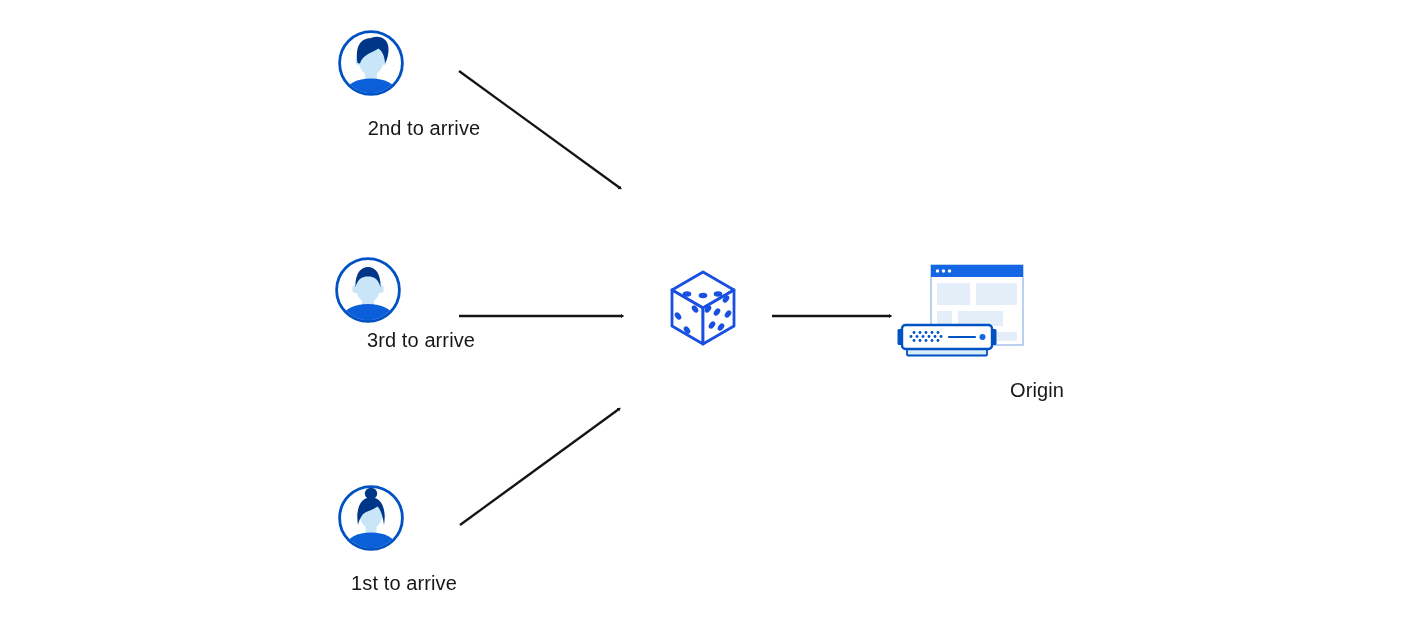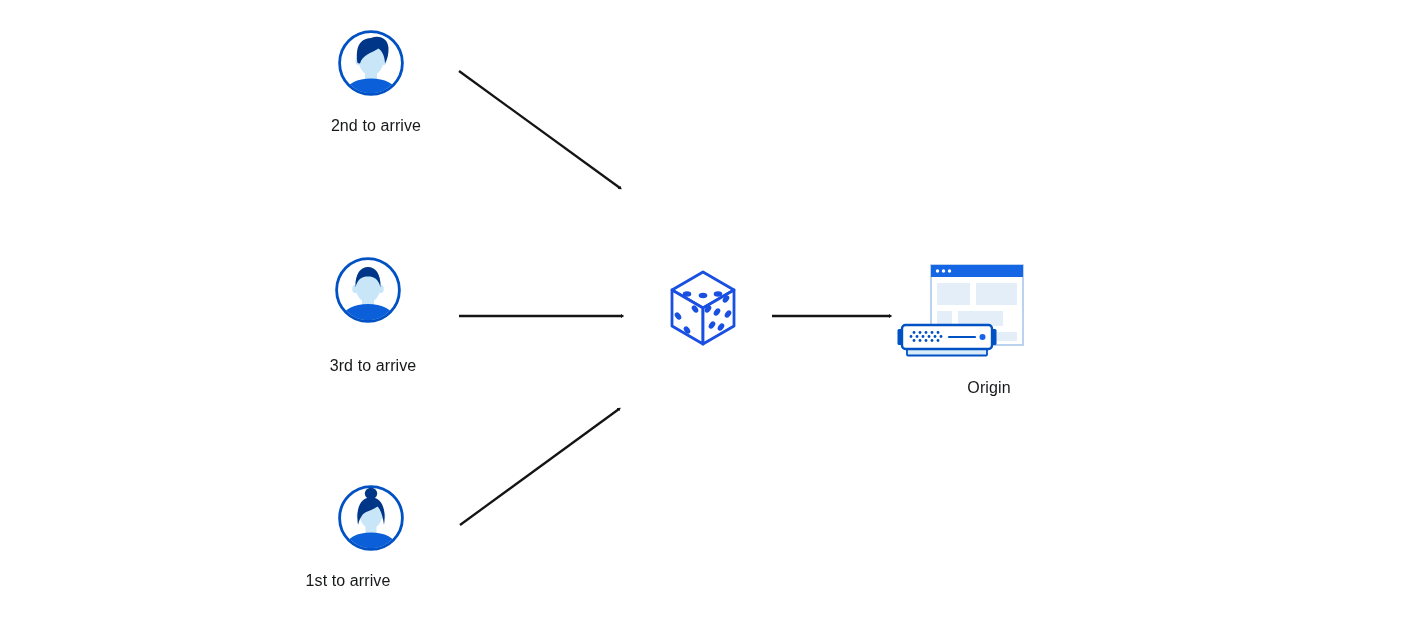--- a/index.html
+++ b/index.html
@@ -3,21 +3,21 @@
 <meta charset="utf-8">
 <style>
   html,body{margin:0;padding:0;background:#ffffff;}
   .canvas{
     position:relative;width:1405px;height:633px;background:#ffffff;
     font-family:"Liberation Sans",sans-serif;overflow:hidden;
   }
   .abs{position:absolute;}
   .node-label{
     position:absolute;transform:translateX(-50%);
-    font-size:16px;color:#17181a;white-space:nowrap;letter-spacing:.1px;
+    font-size:20px;color:#17181a;white-space:nowrap;letter-spacing:.1px;margin-left:48px;
   }
   svg{display:block;}
   
   .stroke-accent{stroke:var(--accent);}
   .fill-accent{fill:var(--accent);}
   .fill-hair{fill:var(--hair);}
   .fill-skin{fill:var(--skin);}
   .fill-shirt{fill:var(--shirt);}
   .fill-white{fill:#ffffff;}
   .stroke-dice{stroke:var(--dice);fill:#ffffff;stroke-width:2.8;stroke-linejoin:round;}
@@ -77,42 +77,42 @@
       <g clip-path="url(#c2)">
         <rect x="28" y="37" width="12" height="14" class="fill-skin"></rect>
         <ellipse cx="20.8" cy="33" rx="2.5" ry="3.9" class="fill-skin"></ellipse>
         <ellipse cx="47.2" cy="33" rx="2.5" ry="3.9" class="fill-skin"></ellipse>
         <path d="M34,14.5 C43,14.5 47.5,22 47,30.5 C46.4,39 41,46.5 34,46.5 C27,46.5 21.6,39 21,30.5 C20.5,22 25,14.5 34,14.5 Z" class="fill-skin"></path>
         <path d="M21.5,31.5 C21,17 27,11 34,11 C41,11 47,17 46.5,31.5 C44.5,23 40,20.5 34,20.5 C28,20.5 23.5,23 21.5,31.5 Z" class="fill-hair"></path>
         <path d="M5,68 C7,53.5 19,48 34,48 C49,48 61,53.5 63,68 Z" class="fill-shirt"></path>
       </g>
     </svg>
   </div>
-  <div class="node-label" style="left:373px;top:357px;">3rd to arrive</div>
+  <div class="node-label" style="left:373px;top:329px;">3rd to arrive</div>
 
   <div class="abs" style="left:337px;top:484px;">
     <svg width="68" height="68" viewBox="0 0 68 68">
       <defs>
           <clipPath id="c3">
             <circle cx="34" cy="34" r="30.2"></circle>
           </clipPath>
         </defs>
       <circle cx="34" cy="34" r="31.4" class="fill-white stroke-accent" stroke-width="2.8"></circle>
       <g clip-path="url(#c3)">
         <ellipse cx="34" cy="9.5" rx="6.2" ry="5.8" class="fill-hair"></ellipse>
         <rect x="28.5" y="36" width="11" height="14" class="fill-skin"></rect>
         <ellipse cx="21.8" cy="31.5" rx="2.3" ry="3.5" class="fill-skin"></ellipse>
         <ellipse cx="46.2" cy="31.5" rx="2.3" ry="3.5" class="fill-skin"></ellipse>
         <path d="M34,17 C42,17 46,23.5 45.5,30.5 C45,38 40.5,44.5 34,44.5 C27.5,44.5 23,38 22.5,30.5 C22,23.5 26,17 34,17 Z" class="fill-skin"></path>
         <path d="M21,41 C18.5,24 23.5,13.5 34,13.5 C44.5,13.5 49.5,24 47,41 C45.8,31.5 43.5,25.5 40.5,22.5 C35,26.5 27.5,27.5 25,31.5 C23,34.5 21.8,37.5 21,41 Z" class="fill-hair"></path>
         <path d="M6,68 C8,54 19.5,48.5 34,48.5 C48.5,48.5 60,54 62,68 Z" class="fill-shirt"></path>
       </g>
     </svg>
   </div>
-  <div class="node-label" style="left:348px;top:572px;">1st to arrive</div>
+  <div class="node-label" style="left:356px;top:572px;">1st to arrive</div>
 
   <div class="abs" style="left:668px;top:269px;">
     <svg width="70" height="78" viewBox="0 0 70 78">
       <path d="M35,3 L66,21 L35,39 L4,21 Z" class="stroke-dice"></path>
       <path d="M4,21 L35,39 L35,75 L4,57 Z" class="stroke-dice"></path>
       <path d="M66,21 L35,39 L35,75 L66,57 Z" class="stroke-dice"></path>
 
       <ellipse cx="19" cy="25" rx="4.3" ry="2.8" class="fill-dice"></ellipse>
       <ellipse cx="35" cy="26.5" rx="4.3" ry="2.8" class="fill-dice"></ellipse>
       <ellipse cx="50" cy="25" rx="4.3" ry="2.8" class="fill-dice"></ellipse>

